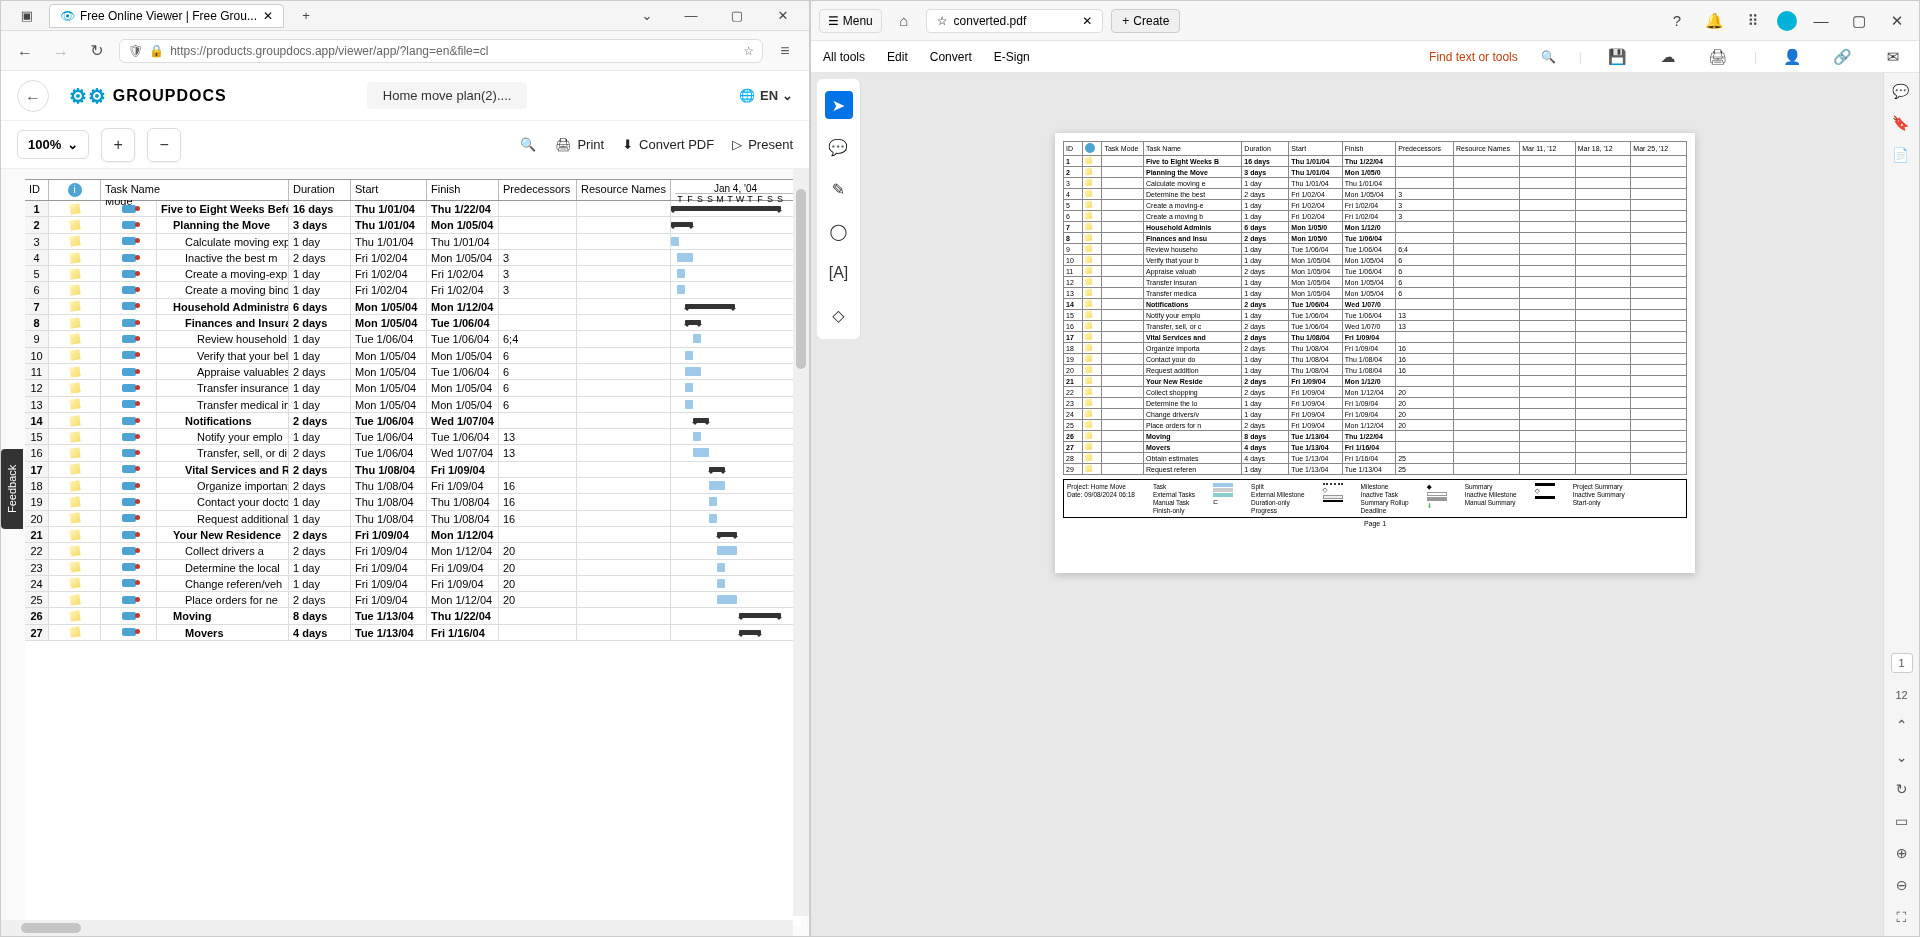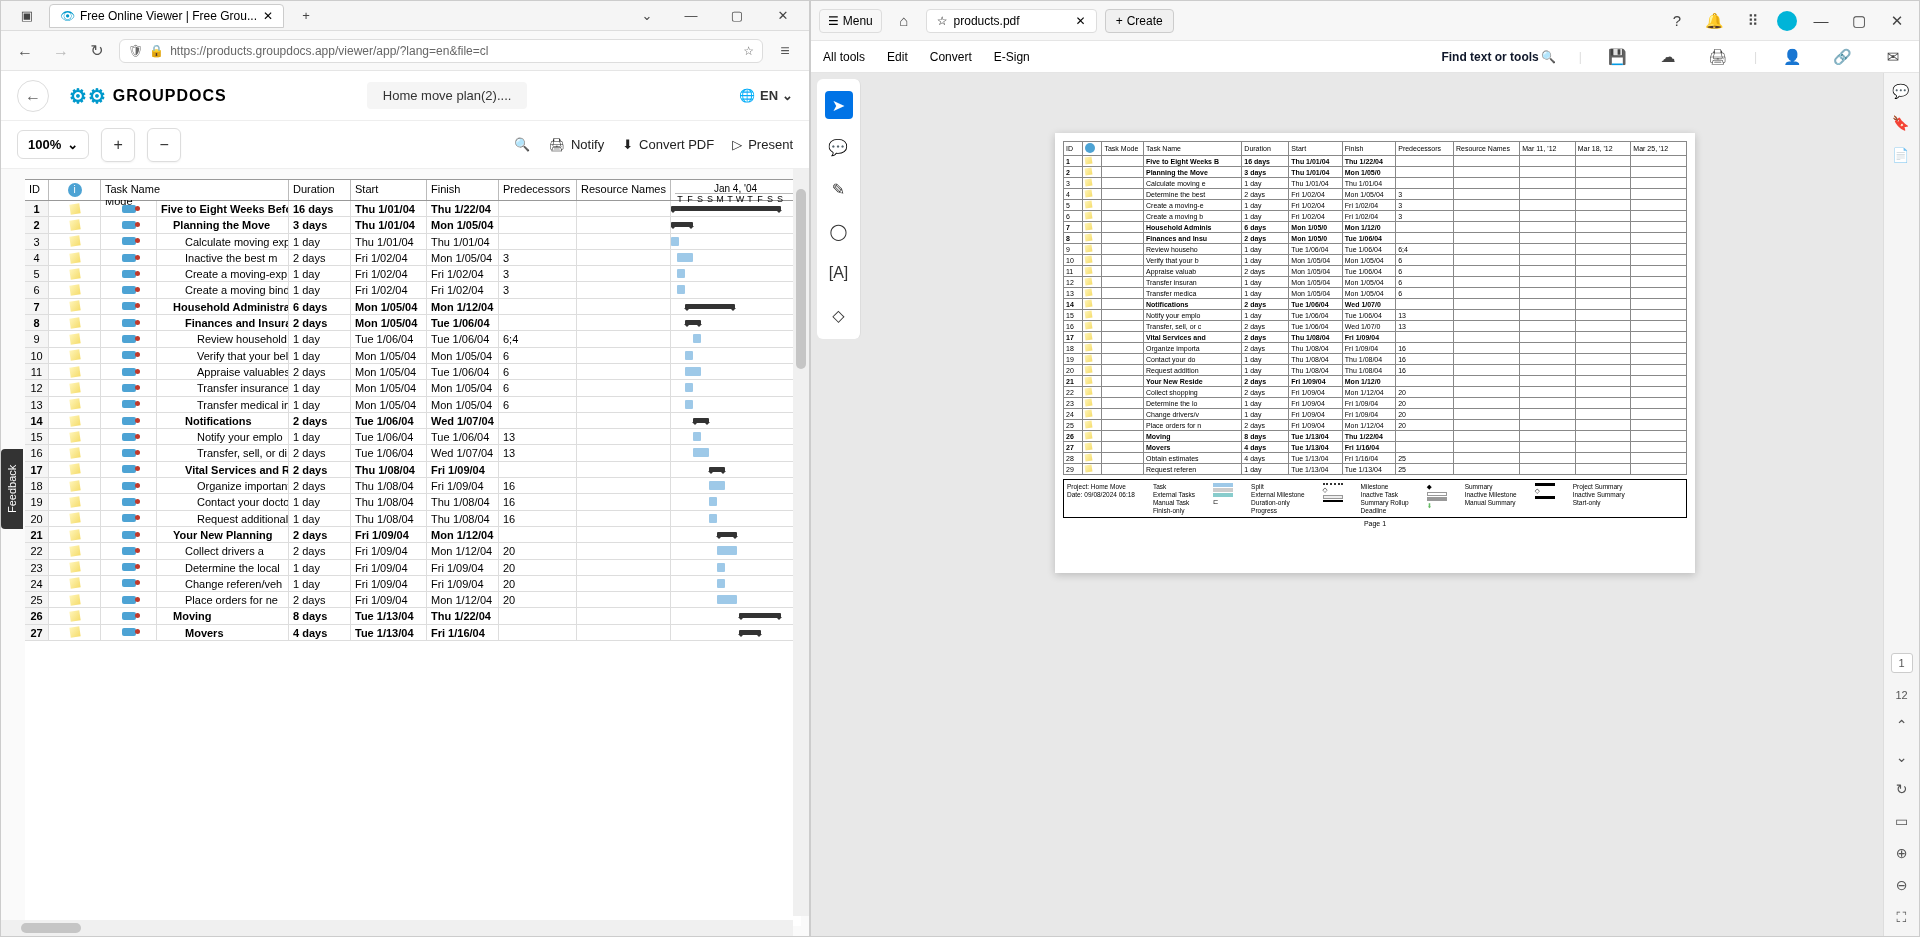--- a/index.html
+++ b/index.html
@@ -72,21 +72,21 @@
 
 .pdf-top { height:40px; display:flex; align-items:center; padding:0 8px; gap:8px; background:#f7f7f7; border-bottom:1px solid #e5e5e5; font-size:12px; }
 .menu-chip { display:flex; align-items:center; gap:4px; padding:4px 8px; border:1px solid #ddd; border-radius:4px; }
 .pdf-tab { display:flex; align-items:center; gap:6px; padding:4px 10px; background:#fff; border:1px solid #ddd; border-radius:4px; }
 .create-btn { display:flex; align-items:center; gap:4px; padding:4px 10px; border:1px solid #ccc; border-radius:4px; background:#f0f0f0; }
 .pdf-top-right { margin-left:auto; display:flex; align-items:center; gap:10px; }
 .icon-btn { width:28px; height:28px; display:flex; align-items:center; justify-content:center; font-size:15px; color:#444; }
 .avatar-dot { width:20px; height:20px; border-radius:50%; background:#00b4d8; }
 .pdf-menubar { height:32px; display:flex; align-items:center; padding:0 12px; gap:22px; font-size:12px; border-bottom:1px solid #e5e5e5; }
 .pdf-menubar .spacer { flex:1; }
-.find-area { display:flex; align-items:center; gap:3px; color:#0f172a;font-weight:bold; }
+.find-area { display:flex; align-items:center; gap:24px; color:#c2410c; }
 .pdf-body { flex:1; display:flex; position:relative; background:#e8e8e8; }
 .pdf-tool-rail { width:44px; background:#fff; border-right:1px solid #ddd; display:flex; flex-direction:column; align-items:center; padding-top:12px; gap:14px; margin:6px; border-radius:6px; height:260px; }
 .rail-btn { width:28px; height:28px; display:flex; align-items:center; justify-content:center; font-size:16px; color:#333; }
 .rail-btn.active { background:#0073e6; color:#fff; border-radius:4px; }
 .pdf-page-wrap { flex:1; display:flex; justify-content:center; padding-top:60px; }
 .pdf-page { width:640px; height:440px; background:#fff; box-shadow:0 2px 8px rgba(0,0,0,0.2); padding:8px; font-size:7.5px; position:relative; }
 .pdf-right-rail { width:36px; background:#f5f5f5; border-left:1px solid #ddd; display:flex; flex-direction:column; align-items:center; padding-top:10px; gap:16px; font-size:14px; color:#555; }
 .page-chip { width:22px; height:20px; border:1px solid #ccc; background:#fff; display:flex; align-items:center; justify-content:center; font-size:11px; border-radius:3px; }
 .pdf-table { width:100%; border-collapse:collapse; font-size:7px; }
 .pdf-table th, .pdf-table td { border:1px solid #888; padding:1px 2px; text-align:left; white-space:nowrap; overflow:hidden; }
@@ -152,21 +152,21 @@
       <span>⌄</span>
     </div>
     <div class="sq-btn">+</div>
     <div class="sq-btn">−</div>
     <div class="tool-actions">
       <div class="tool-item">
           <span>🔍</span>
         </div>
       <div class="tool-item">
           <span>🖨</span>
-          <span>Notify</span>
+          <span>Print</span>
         </div>
       <div class="tool-item">
           <span>⬇</span>
           <span>Convert PDF</span>
         </div>
       <div class="tool-item">
           <span>▷</span>
           <span>Present</span>
         </div>
     </div>
@@ -566,21 +566,21 @@
             </div>
           </div>
           <div class="row bold">
             <div class="cell cell-id">21</div>
             <div class="cell cell-info">
               <span class="note-ic"></span>
             </div>
             <div class="cell cell-mode">
               <span class="pin-ic"></span>
             </div>
-            <div class="cell cell-name" style="padding-left:16px">Your New Planning</div>
+            <div class="cell cell-name" style="padding-left:16px">Your New Residence</div>
             <div class="cell cell-dur">2 days</div>
             <div class="cell cell-start">Fri 1/09/04</div>
             <div class="cell cell-finish">Mon 1/12/04</div>
             <div class="cell cell-pred"></div>
             <div class="cell cell-res"></div>
             <div class="cell gantt-area">
               <div class="bar summary-bar" style="left:46px;width:20px"></div>
             </div>
           </div>
           <div class="row">
@@ -700,21 +700,21 @@
 
 <div class="window right-window">
   <div class="pdf-top">
     <div class="menu-chip">
         <span>☰</span>
         <span>Menu</span>
       </div>
     <div class="icon-btn">⌂</div>
     <div class="pdf-tab">
       <span>☆</span>
-      <span>products.pdf</span>
+      <span>converted.pdf</span>
       <span style="margin-left:50px">✕</span>
     </div>
     <div class="create-btn">
         <span>+</span>
         <span>Create</span>
       </div>
     <div class="pdf-top-right">
       <div class="icon-btn">?</div>
       <div class="icon-btn">🔔</div>
       <div class="icon-btn">⠿</div>

